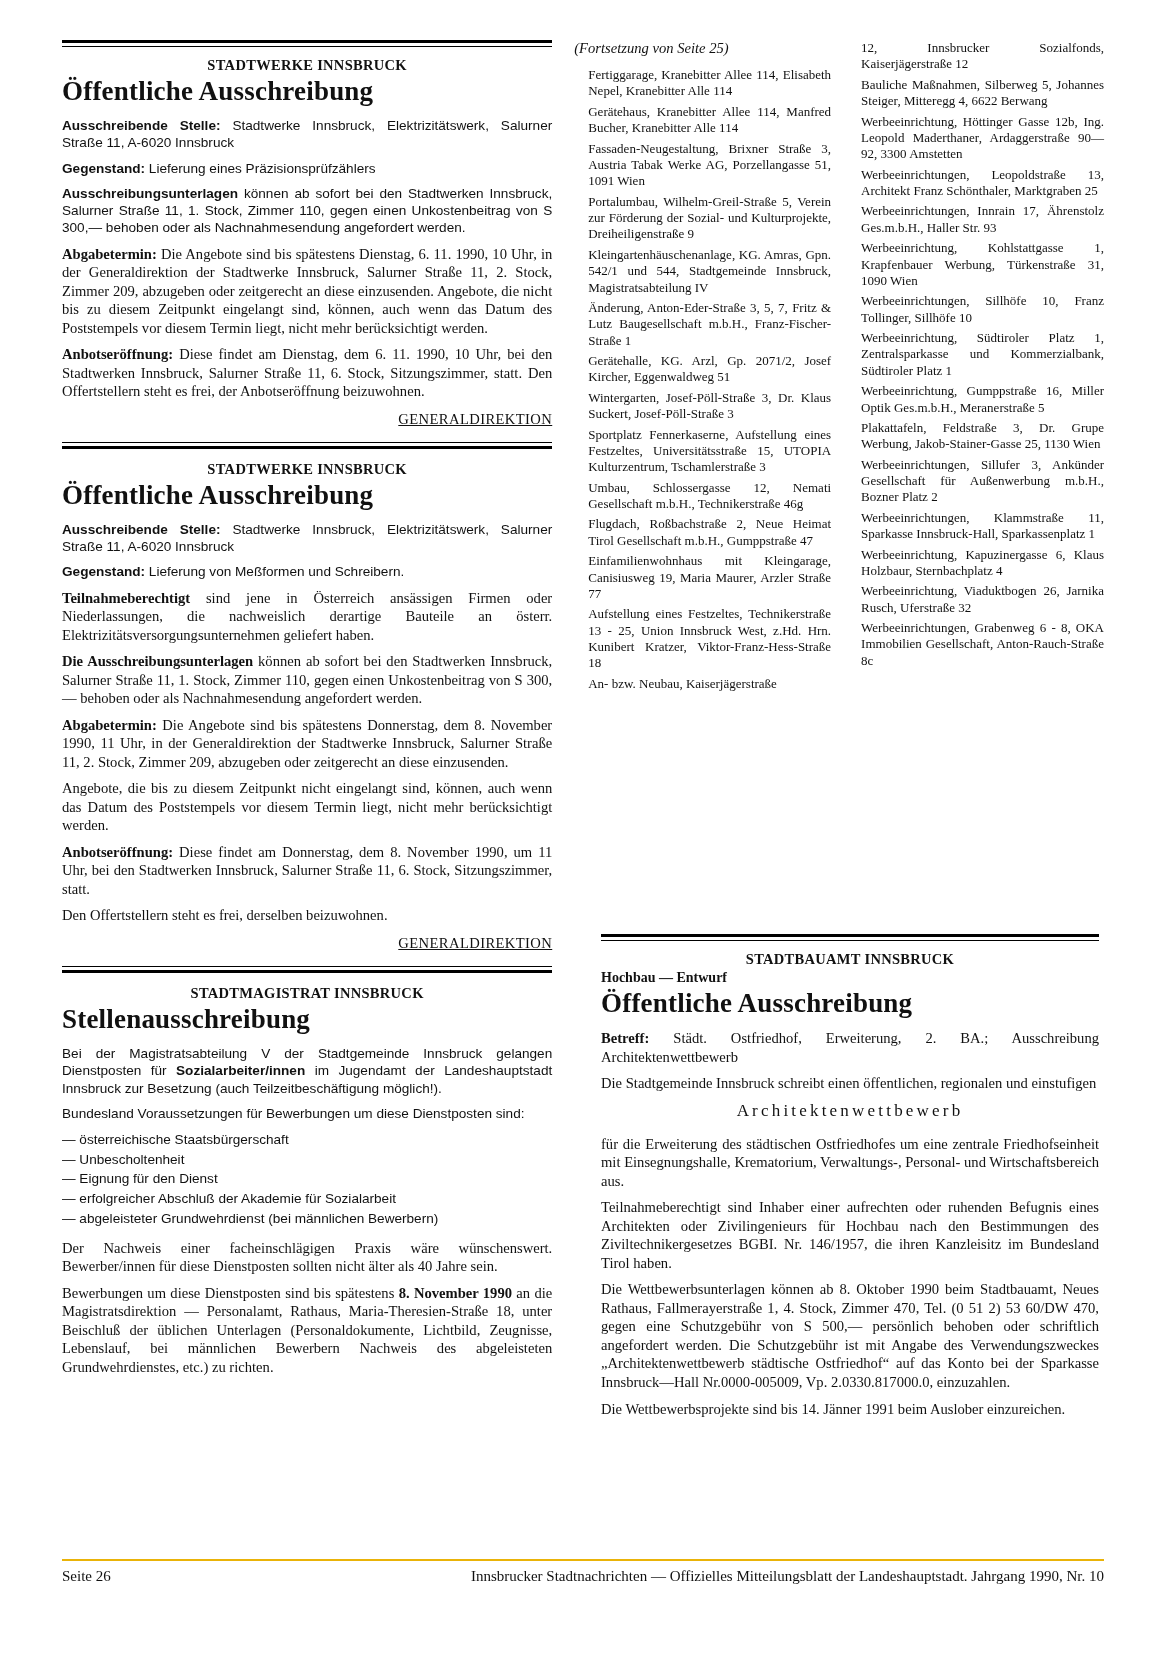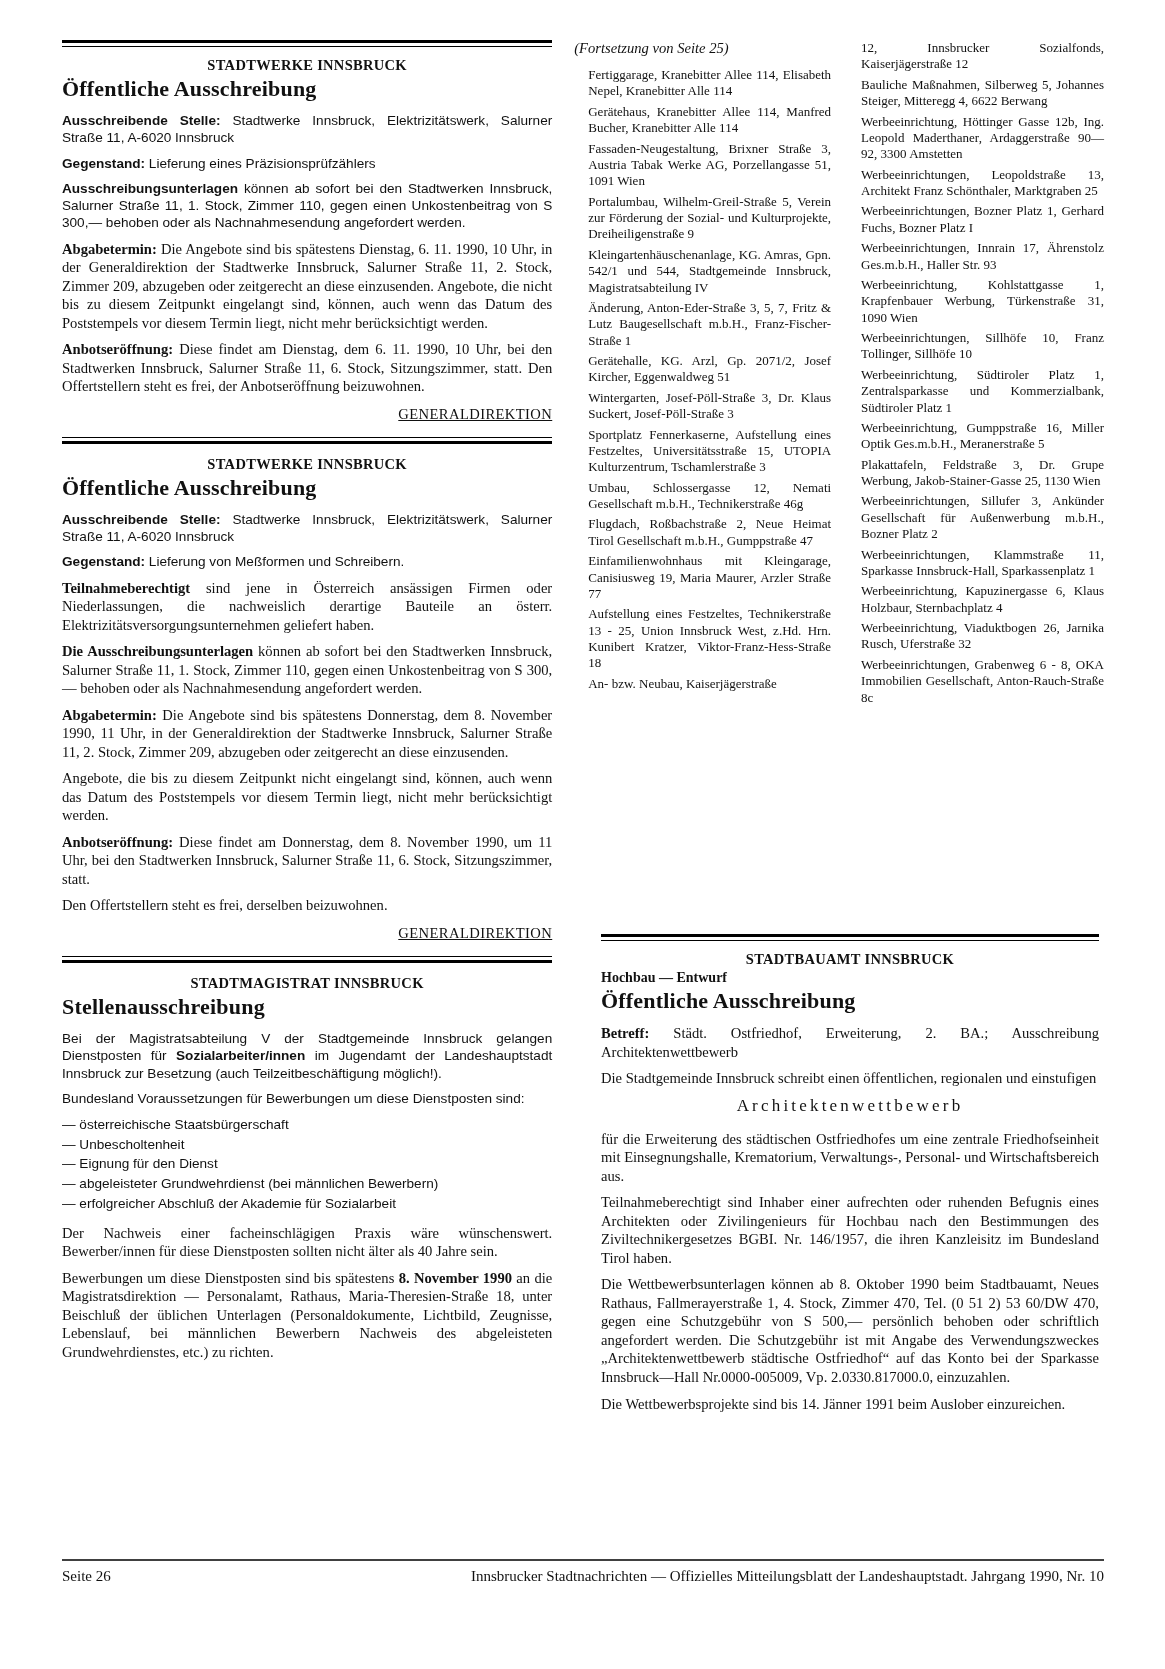--- a/index.html
+++ b/index.html
@@ -56,21 +56,21 @@
     text-align: center;
   }
   .subhead {
     font-weight: bold;
     font-size: 14px;
     margin: 0 0 2px 0;
   }
   h2.title {
     font-family: "Liberation Serif", serif;
     font-weight: bold;
-    font-size: 22px;
+    font-size: 27px;
     margin: 2px 0 10px 0;
     letter-spacing: 0.2px;
   }
   p.para {
     font-size: 14.6px;
     line-height: 1.27;
     margin: 0 0 8px 0;
     text-align: justify;
     hyphens: auto;
   }
@@ -106,21 +106,21 @@
     font-size: 17px;
     letter-spacing: 3.2px;
     margin: 4px 0 14px 0;
     font-family: "Liberation Serif", serif;
   }
   .footer {
     position: absolute;
     left: 0;
     bottom: 0;
     width: 1042px;
-    border-top: 2px solid #404040;
+    border-top: 2px solid #eab308;
     padding-top: 7px;
     font-size: 15px;
     display: flex;
     justify-content: space-between;
   }
   .footer .fl { white-space: nowrap; }
   .footer .fc { white-space: nowrap; }
   .midrule {
     border-top: 3px solid #000;
     border-bottom: 1px solid #000;
@@ -188,22 +188,22 @@
         <h2 class="title">Stellenausschreibung</h2>
 
         <p class="para sans"><span>Bei der Magistratsabteilung V der Stadtgemeinde Innsbruck gelangen Dienstposten für </span><span class="b">Sozialarbeiter/innen</span><span> im Jugendamt der Landeshauptstadt Innsbruck zur Besetzung (auch Teilzeitbeschäftigung möglich!).</span></p>
 
         <p class="para sans">Bundesland Voraussetzungen für Bewerbungen um diese Dienstposten sind:</p>
 
         <div class="list">
           <div>— österreichische Staatsbürgerschaft</div>
           <div>— Unbescholtenheit</div>
           <div>— Eignung für den Dienst</div>
+          <div>— erfolgreicher Abschluß der Akademie für Sozialarbeit</div>
           <div>— abgeleisteter Grundwehrdienst (bei männlichen Bewerbern)</div>
-          <div>— erfolgreicher Abschluß der Akademie für Sozialarbeit</div>
         </div>
 
         <p class="para">Der Nachweis einer facheinschlägigen Praxis wäre wünschenswert. Bewerber/innen für diese Dienstposten sollten nicht älter als 40 Jahre sein.</p>
 
         <p class="para"><span>Bewerbungen um diese Dienstposten sind bis spätestens </span><span class="b">8. November 1990</span><span> an die Magistratsdirektion — Personalamt, Rathaus, Maria-Theresien-Straße 18, unter Beischluß der üblichen Unterlagen (Personaldokumente, Lichtbild, Zeugnisse, Lebenslauf, bei männlichen Bewerbern Nachweis des abgeleisteten Grundwehrdienstes, etc.) zu richten.</span></p>
       </div>
 
     </div>
 
     <div class="col col-mid">
@@ -227,21 +227,20 @@
         <p class="entry">An- bzw. Neubau, Kaiserjägerstraße</p>
       </div>
     </div>
 
     <div class="col col-right">
       <div>
         <p class="entry">12, Innsbrucker Sozialfonds, Kaiserjägerstraße 12</p>
         <p class="entry">Bauliche Maßnahmen, Silberweg 5, Johannes Steiger, Mitteregg 4, 6622 Berwang</p>
         <p class="entry">Werbeeinrichtung, Höttinger Gasse 12b, Ing. Leopold Maderthaner, Ardaggerstraße 90—92, 3300 Amstetten</p>
         <p class="entry">Werbeeinrichtungen, Leopoldstraße 13, Architekt Franz Schönthaler, Marktgraben 25</p>
-        <p class="entry">Werbeeinrichtungen, Bozner Platz 1, Gerhard Fuchs, Bozner Platz I</p>
         <p class="entry">Werbeeinrichtungen, Innrain 17, Ährenstolz Ges.m.b.H., Haller Str. 93</p>
         <p class="entry">Werbeeinrichtung, Kohlstattgasse 1, Krapfenbauer Werbung, Türkenstraße 31, 1090 Wien</p>
         <p class="entry">Werbeeinrichtungen, Sillhöfe 10, Franz Tollinger, Sillhöfe 10</p>
         <p class="entry">Werbeeinrichtung, Südtiroler Platz 1, Zentralsparkasse und Kommerzialbank, Südtiroler Platz 1</p>
         <p class="entry">Werbeeinrichtung, Gumppstraße 16, Miller Optik Ges.m.b.H., Meranerstraße 5</p>
         <p class="entry">Plakattafeln, Feldstraße 3, Dr. Grupe Werbung, Jakob-Stainer-Gasse 25, 1130 Wien</p>
         <p class="entry">Werbeeinrichtungen, Sillufer 3, Ankünder Gesellschaft für Außenwerbung m.b.H., Bozner Platz 2</p>
         <p class="entry">Werbeeinrichtungen, Klammstraße 11, Sparkasse Innsbruck-Hall, Sparkassenplatz 1</p>
         <p class="entry">Werbeeinrichtung, Kapuzinergasse 6, Klaus Holzbaur, Sternbachplatz 4</p>
         <p class="entry">Werbeeinrichtung, Viaduktbogen 26, Jarnika Rusch, Uferstraße 32</p>

